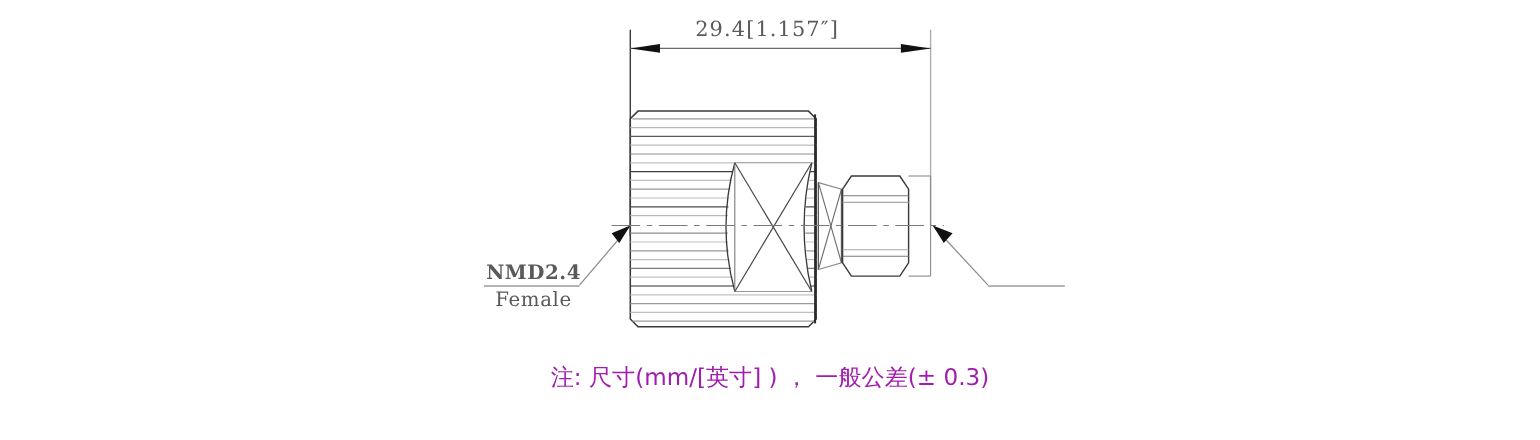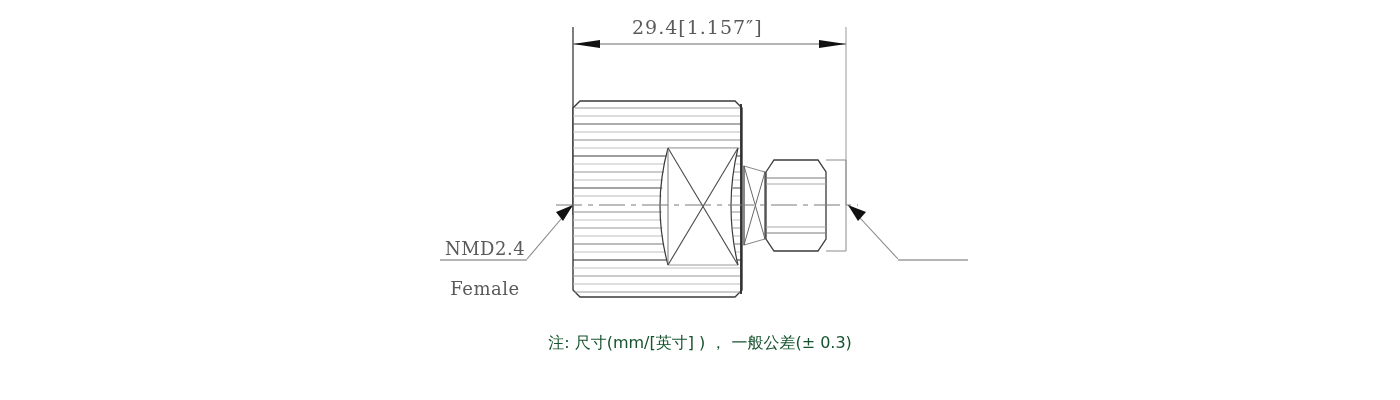--- a/index.html
+++ b/index.html
@@ -42,37 +42,38 @@
     font-family: "DejaVu Serif", serif;
     font-size: 18px;
     color: #5a5a5a;
     white-space: nowrap;
     text-align: center;
     letter-spacing: 0.5px;
   }
   .callout .top-line {
     display: block;
     padding: 0 2px 1px 2px;
+    font-weight: bold;
   }
   .callout .bot-line {
     display: block;
-    padding-top: 18px;
+    padding-top: 2px;
   }
   .note-block {
     position: absolute;
     left: 0;
     top: 330px;
     width: 1400px;
     text-align: center;
   }
   .note-line {
     display: block;
     font-family: "DejaVu Sans", sans-serif;
-    font-size: 16px;
-    color: #14532d;
+    font-size: 21px;
+    color: #a21caf;
     line-height: 26px;
     white-space: nowrap;
   }
 </style>
 </head>
 <body>
 
 <div id="drawing-root">
 
   <svg class="figure" viewBox="0 0 1400 400">

